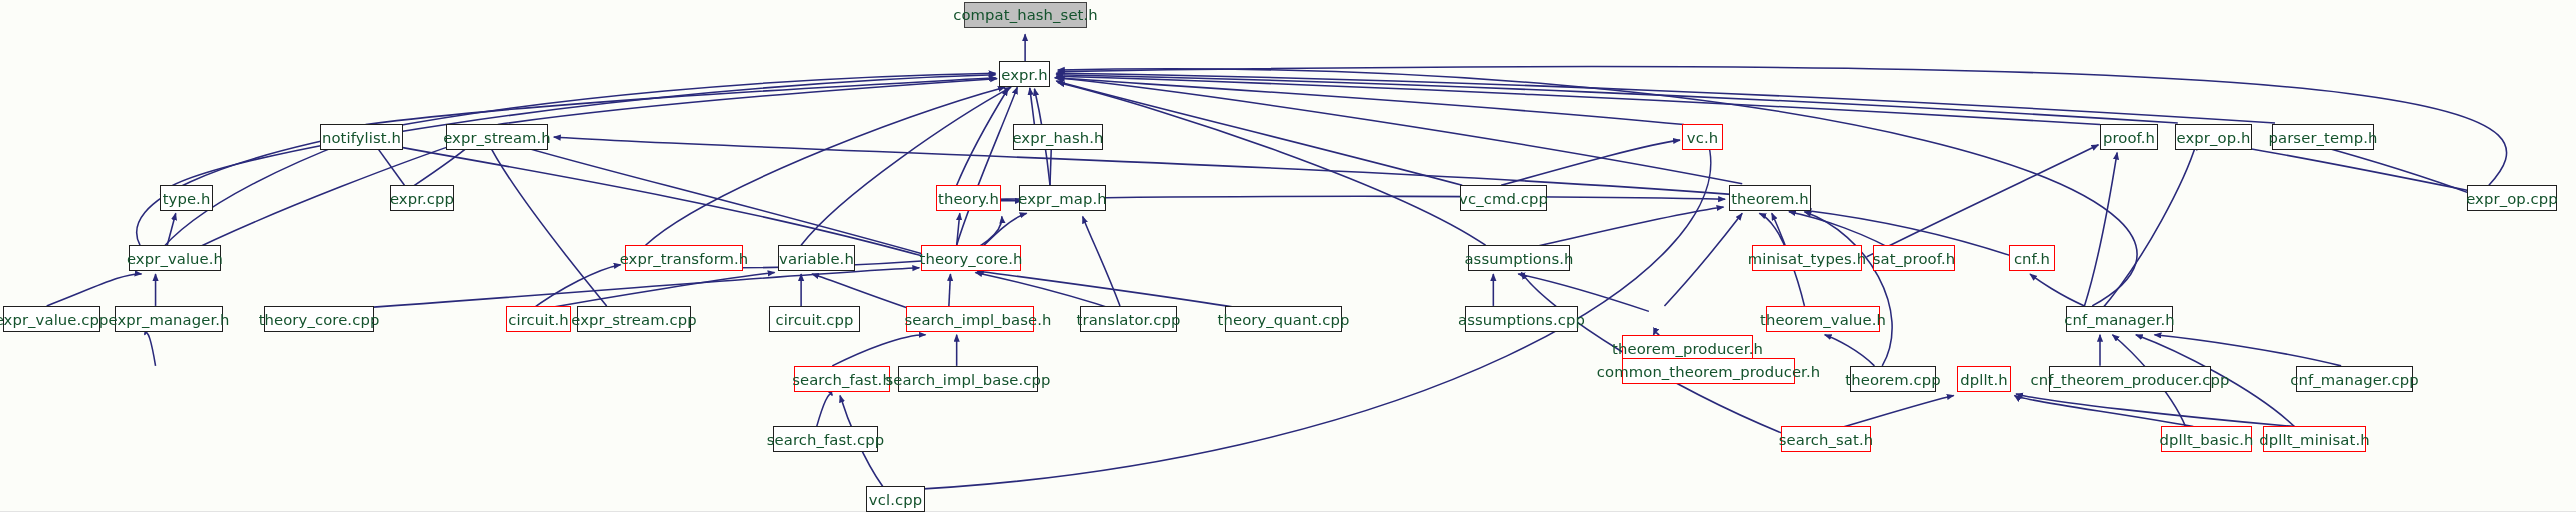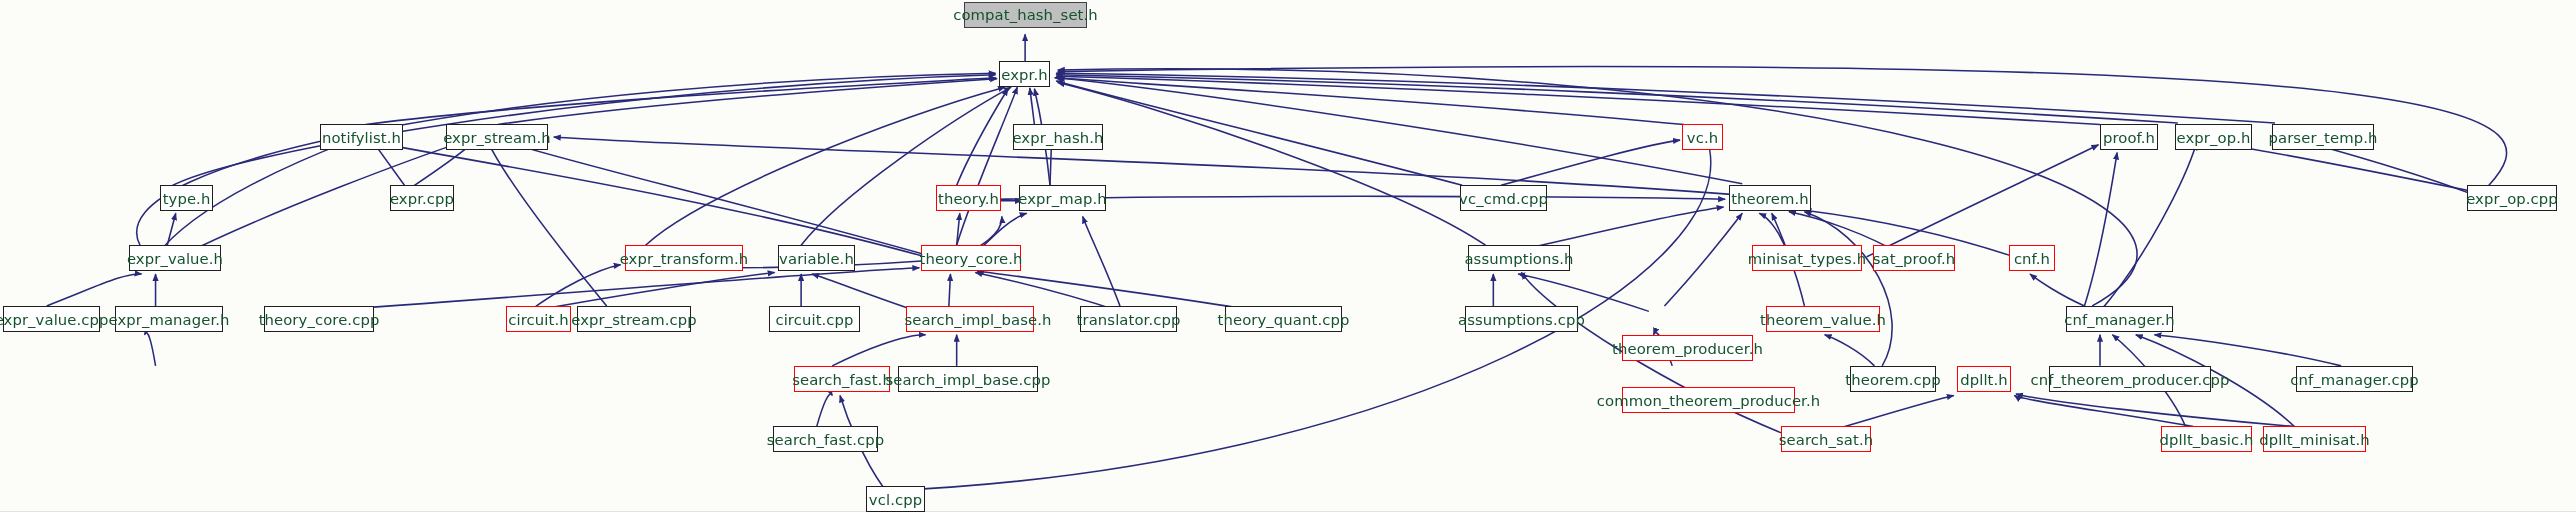--- a/index.html
+++ b/index.html
@@ -270,21 +270,21 @@
     </div>
     <div class="node red" style="left: 1766px; top: 306px; width: 114px;">
       <span class="lbl">theorem_value.h</span>
     </div>
     <div class="node red" style="left: 794px; top: 366px; width: 96px;">
       <span class="lbl">search_fast.h</span>
     </div>
     <div class="node" style="left: 898px; top: 366px; width: 140px;">
       <span class="lbl">search_impl_base.cpp</span>
     </div>
-    <div class="node red" style="left: 1622px; top: 387px; width: 173px; text-align: center;">
+    <div class="node red" style="left: 1622px; top: 358px; width: 173px; text-align: center;">
       <span class="lbl">common_theorem_producer.h</span>
     </div>
     <div class="node" style="left: 1850px; top: 366px; width: 86px;">
       <span class="lbl">theorem.cpp</span>
     </div>
     <div class="node red" style="left: 1957px; top: 366px; width: 54px;">
       <span class="lbl">dpllt.h</span>
     </div>
     <div class="node" style="left: 2049px; top: 366px; width: 162px; text-align: center;">
       <span class="lbl">cnf_theorem_producer.cpp</span>

